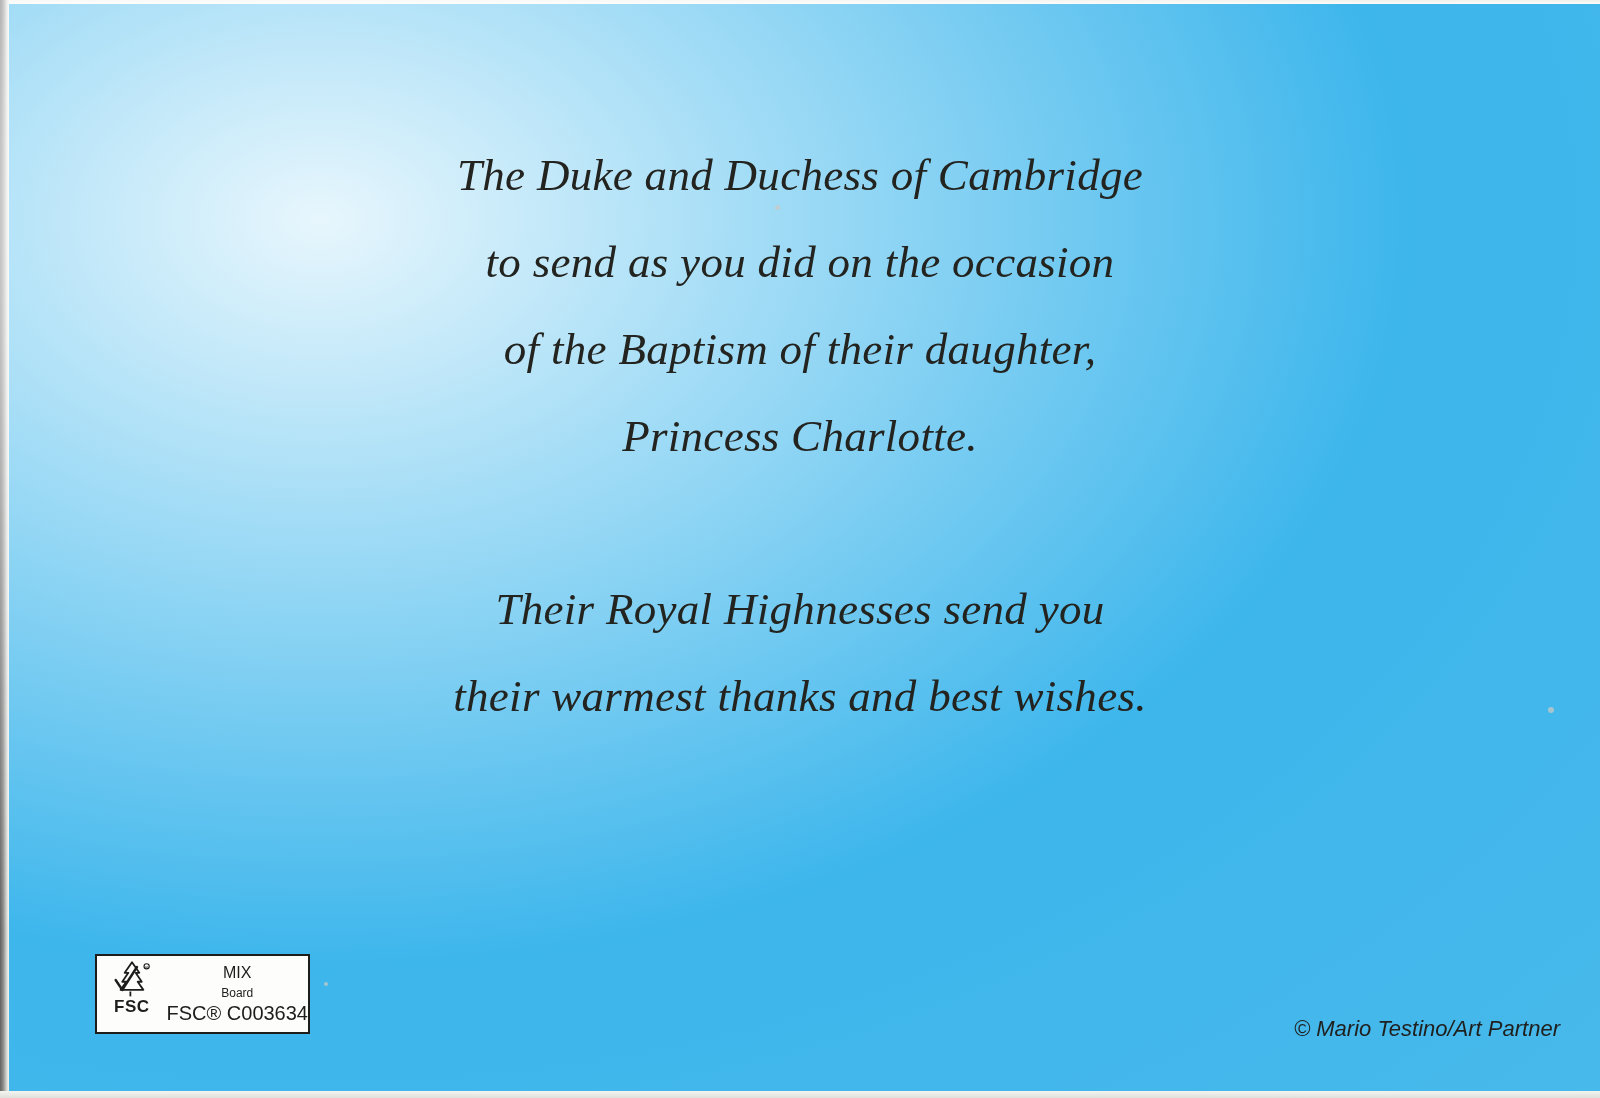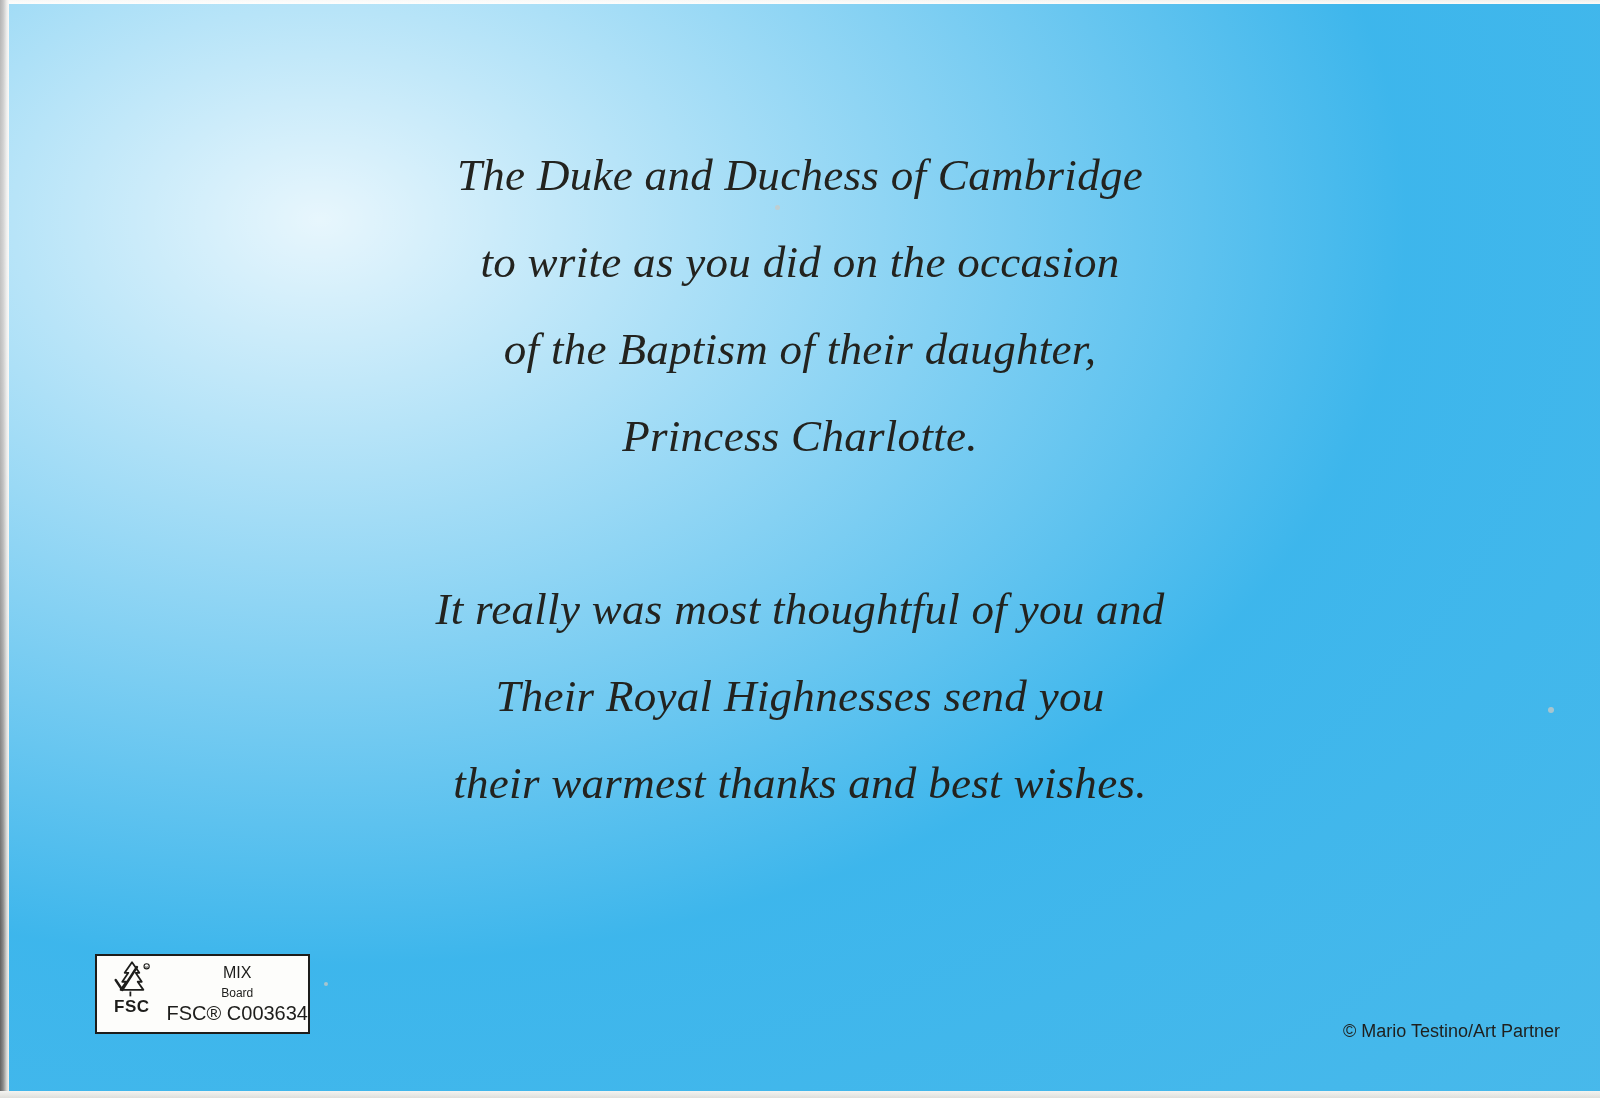--- a/index.html
+++ b/index.html
@@ -129,23 +129,24 @@
     line-height: 20px;
     color: #1d1d1b;
     white-space: nowrap;
   }
 
   .credit {
     position: absolute;
     right: 40px;
     bottom: 56px;
     font-family: "Liberation Sans", sans-serif;
-    font-size: 18px;
+    font-size: 22px;
     color: #1f1f1d;
     white-space: nowrap;
+    font-style: italic;
   }
 
   .speck {
     position: absolute;
     background: #c9c9c4;
     border-radius: 50%;
     opacity: 0.75;
   }
 </style>
 </head>
@@ -157,25 +158,24 @@
   <div class="edge-left"></div>
   <div class="edge-bottom"></div>
   <div class="paper-tint"></div>
 
   <div class="speck" style="left:775px; top:205px; width:5px; height:5px;"></div>
   <div class="speck" style="left:1548px; top:707px; width:6px; height:6px;"></div>
   <div class="speck" style="left:324px; top:982px; width:4px; height:4px;"></div>
 
   <div class="message">
     <p>The Duke and Duchess of Cambridge</p>
-    <p>to write as you did on the occasion</p>
+    <p>to send as you did on the occasion</p>
     <p>of the Baptism of their daughter,</p>
     <p>Princess Charlotte.</p>
     <div class="para-gap"></div>
-    <p>It really was most thoughtful of you and</p>
     <p>Their Royal Highnesses send you</p>
     <p>their warmest thanks and best wishes.</p>
   </div>
 
   <div class="fsc">
     <div class="fsc-left">
       <svg class="fsc-tree" viewBox="0 0 48 48" aria-hidden="true">
         <path d="M24 4 L33 17 L28.5 17 L36 28 L31 28 L38 38 L10 38 L17 28 L12 28 L19.5 17 L15 17 Z" fill="none" stroke="#1d1d1b" stroke-width="2.2" stroke-linejoin="round"></path>
         <path d="M22 40 L22 46" stroke="#1d1d1b" stroke-width="2.2"></path>
         <path d="M4 26 L12 38 L30 10" fill="none" stroke="#1d1d1b" stroke-width="3.2" stroke-linecap="round" stroke-linejoin="round"></path>

